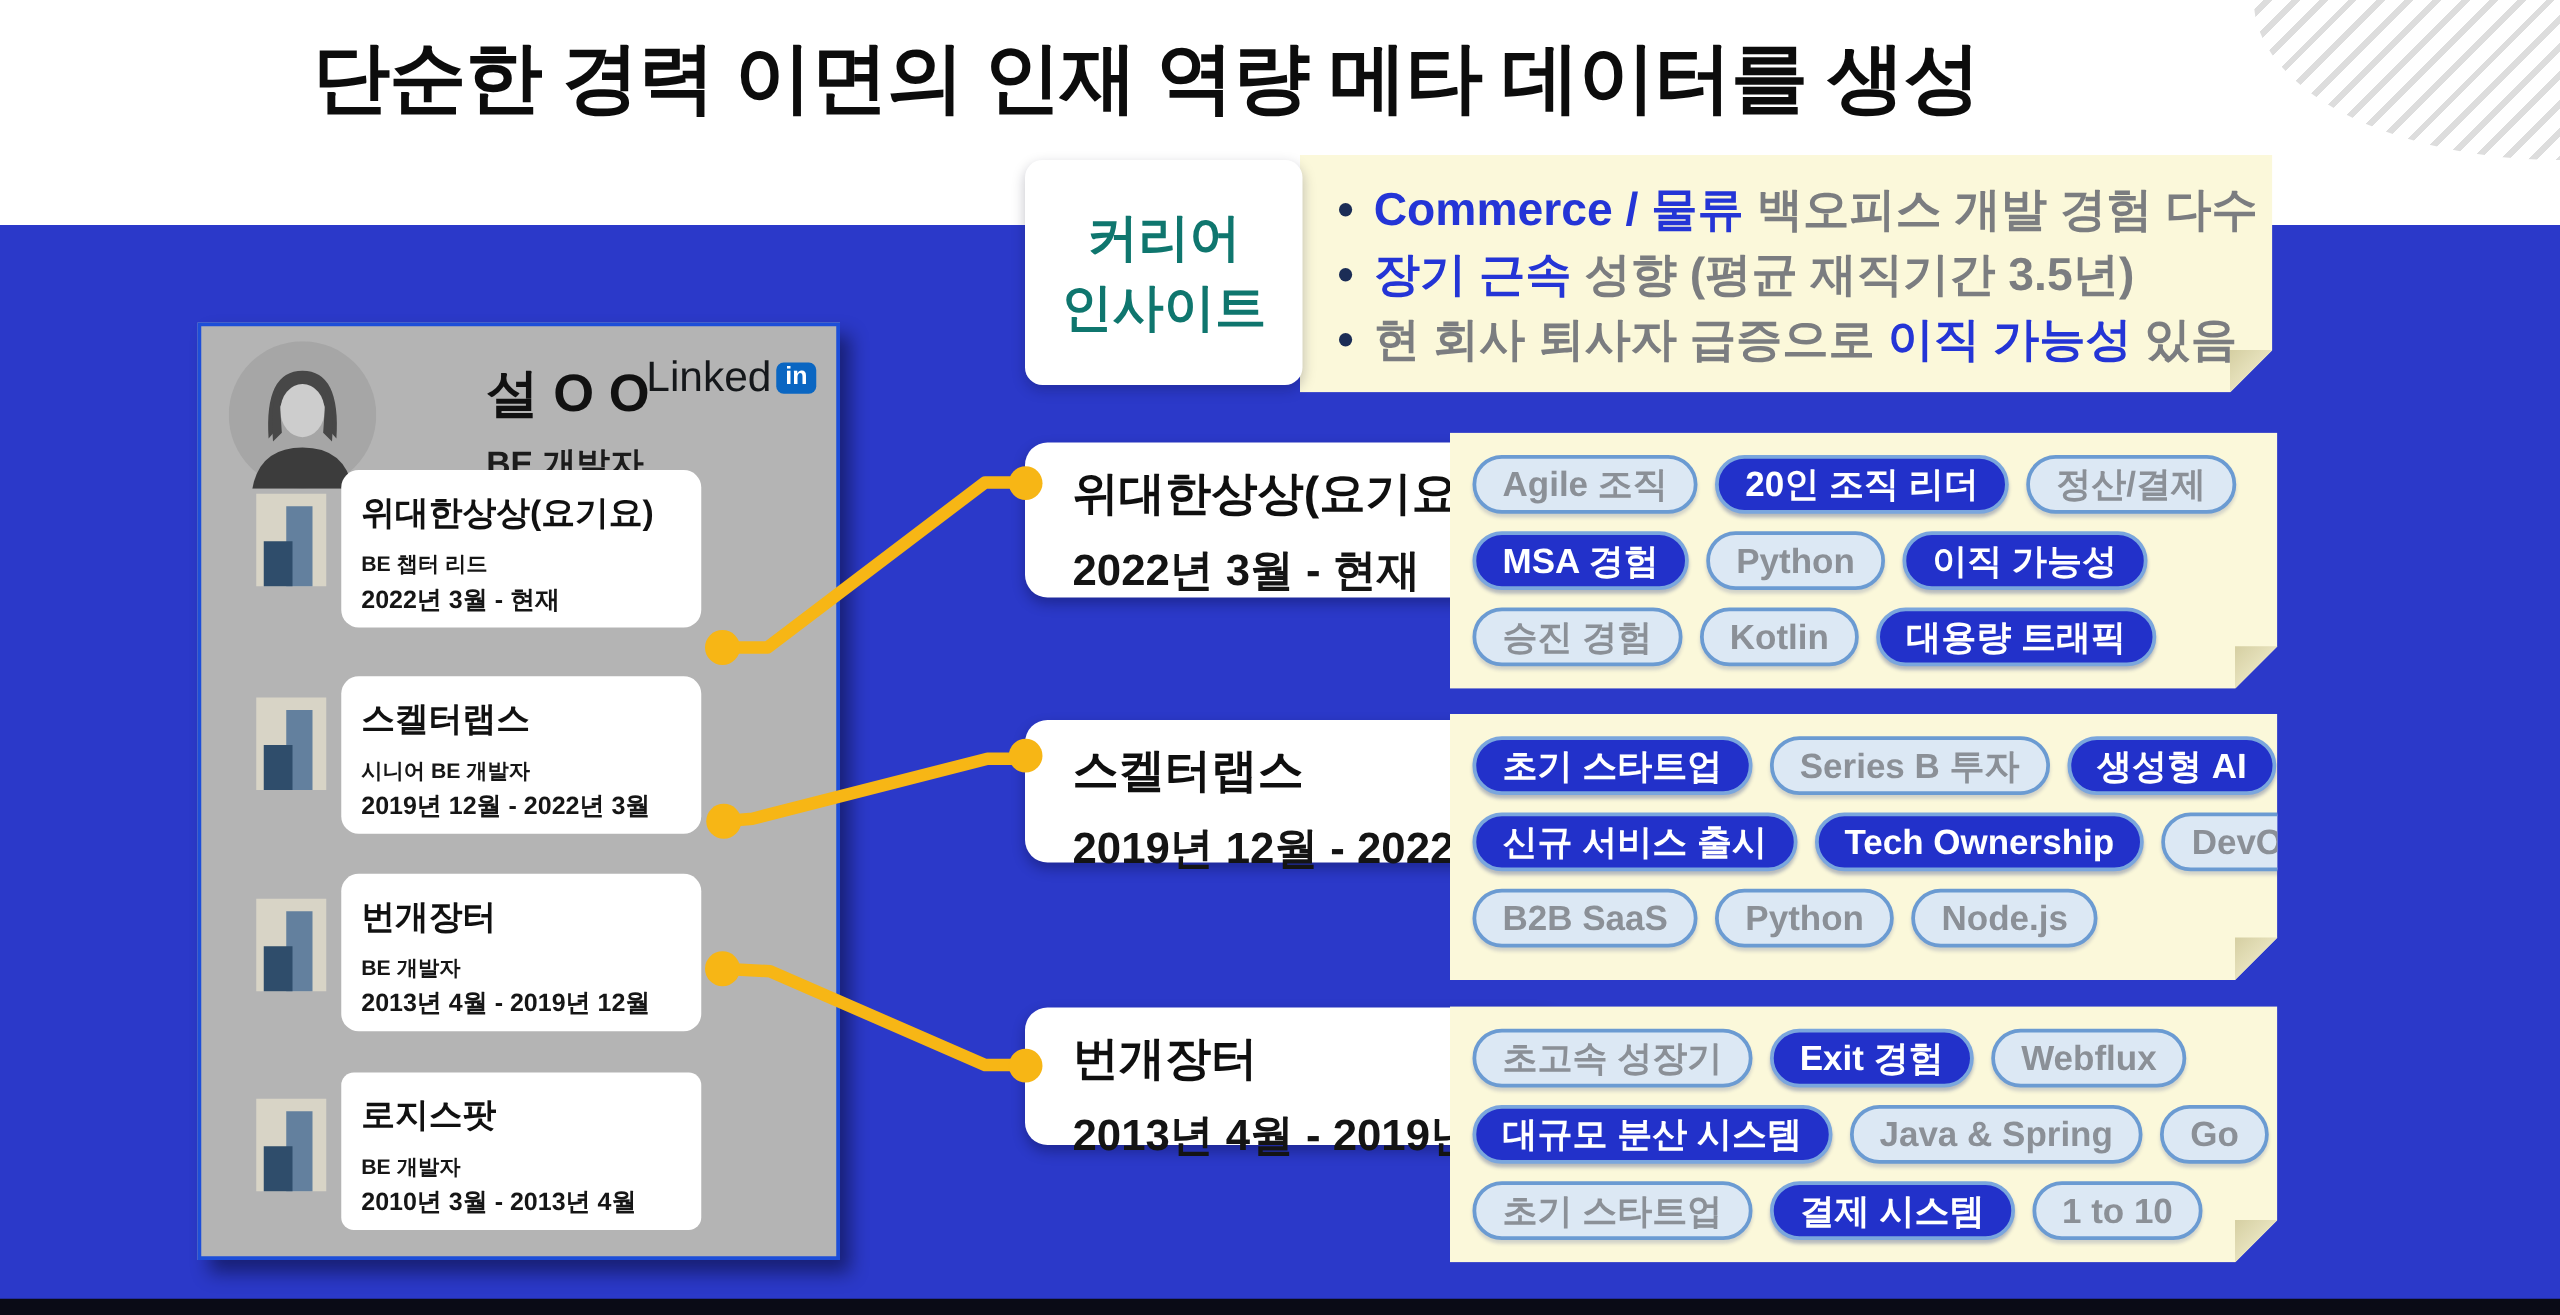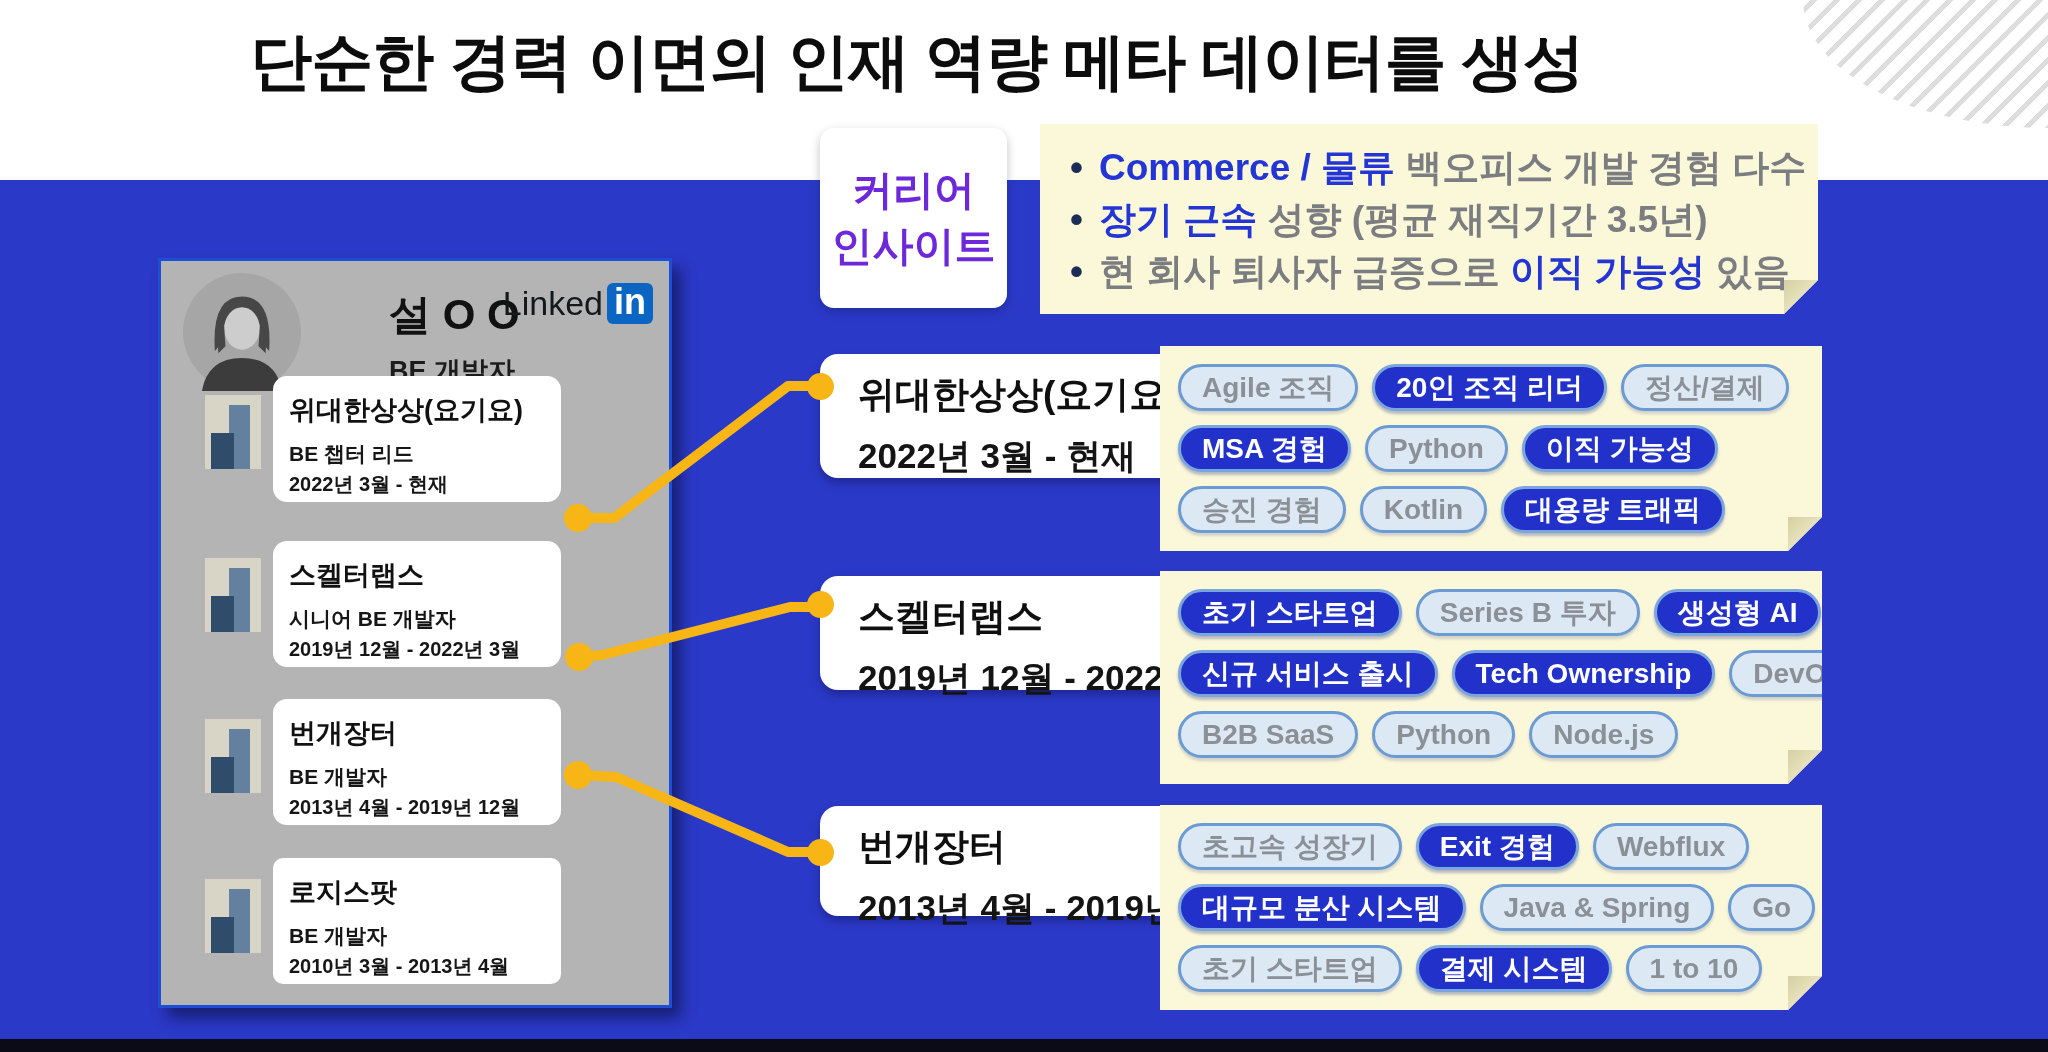--- a/index.html
+++ b/index.html
@@ -19,40 +19,40 @@
 
   
   .insight-note{position:absolute;left:1040px;top:124px;width:778px;height:190px;z-index:5;
     background:#fbf8da;clip-path:polygon(0 0,100% 0,100% calc(100% - 34px),calc(100% - 34px) 100%,0 100%);
     padding:18px 20px 14px 30px;box-sizing:border-box;}
   .fold{position:absolute;right:0;bottom:0;width:34px;height:34px;
     background:linear-gradient(to top left,rgba(0,0,0,0) 49%,#e7e2bd 50%,#d5cfa2 100%);}
   .bullet-line{font-size:37px;font-weight:800;color:#7b7d80;line-height:52px;white-space:nowrap;}
   .bullet-dot{color:#1b2d56;margin-right:16px;}
   .hl{color:#2435d6;}
-  .insight-label{position:absolute;left:820px;top:128px;width:187px;height:180px;z-index:6;
+  .insight-label{position:absolute;left:820px;top:128px;width:222px;height:180px;z-index:6;
     background:#ffffff;border-radius:14px;box-shadow:0 4px 10px rgba(10,10,40,.25);
     display:flex;flex-direction:column;align-items:center;justify-content:center;
-    font-size:41px;font-weight:800;color:#6d28d9;line-height:56px;}
+    font-size:41px;font-weight:800;color:#0f766e;line-height:56px;}
 
   
   .li-card{position:absolute;left:158px;top:258px;width:514px;height:750px;z-index:2;
     background:#b4b4b4;border:3px solid #1d4ed8;box-sizing:border-box;
     box-shadow:9px 10px 14px rgba(0,0,15,.45);}
   .avatar{position:absolute;left:22px;top:12px;width:118px;height:118px;}
   .li-name{position:absolute;left:228px;top:26px;font-size:42px;font-weight:800;color:#111111;}
   .li-headline{position:absolute;left:228px;top:92px;font-size:27px;font-weight:800;color:#1c1c1c;}
   .li-logo{position:absolute;right:16px;top:22px;display:flex;align-items:center;}
   .li-logo-text{font-size:34px;font-weight:400;color:#15181b;}
-  .li-logo-badge{margin-left:4px;background:#0a66c2;color:#ffffff;font-size:36px;font-weight:800;
+  .li-logo-badge{margin-left:4px;background:#0a66c2;color:#ffffff;font-size:20px;font-weight:800;
     padding:1px 7px 4px 7px;border-radius:6px;line-height:1;}
   .exp-box{position:absolute;left:112px;width:288px;background:#ffffff;border-radius:14px;
     padding:16px 16px;box-sizing:border-box;}
   .exp-company{font-size:27px;font-weight:800;color:#111111;white-space:nowrap;}
-  .exp-role{font-size:21px;font-weight:800;color:#161616;margin-top:12px;white-space:nowrap;}
+  .exp-role{font-size:17px;font-weight:800;color:#161616;margin-top:12px;white-space:nowrap;}
   .exp-period{font-size:20px;font-weight:800;color:#161616;margin-top:3px;white-space:nowrap;}
   .exp-logo{position:absolute;left:44px;width:56px;height:74px;background:#d8d4c6;}
   .exp-logo .bar1{position:absolute;left:42%;top:14%;width:38%;height:86%;background:#63809e;}
   .exp-logo .bar2{position:absolute;left:10%;top:52%;width:42%;height:48%;background:#2f4d6b;}
 
   
   .connectors{position:absolute;left:0;top:0;z-index:3;pointer-events:none;}
 
   
   .mid-box{position:absolute;left:820px;width:430px;background:#ffffff;border-radius:18px;z-index:4;

